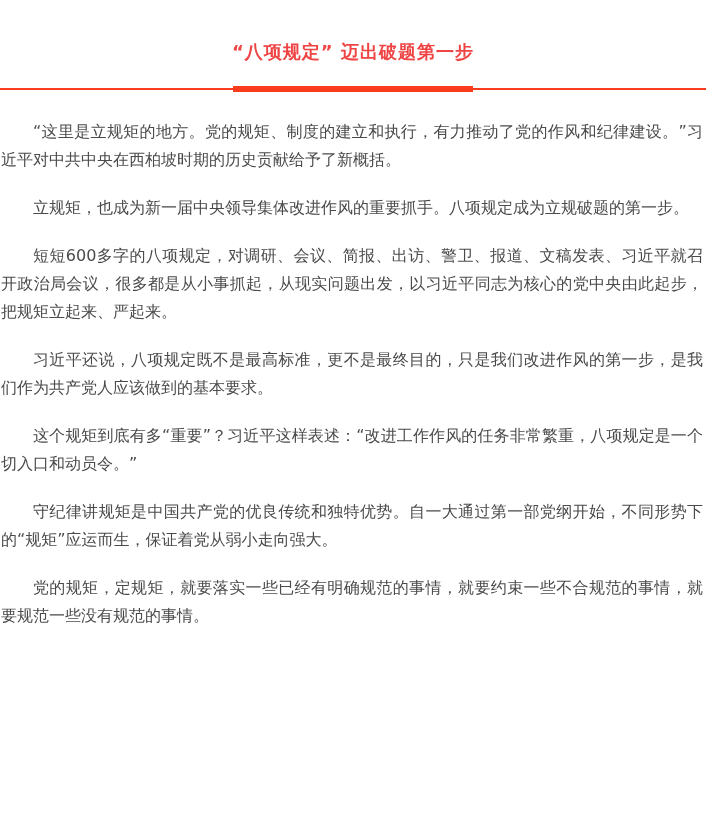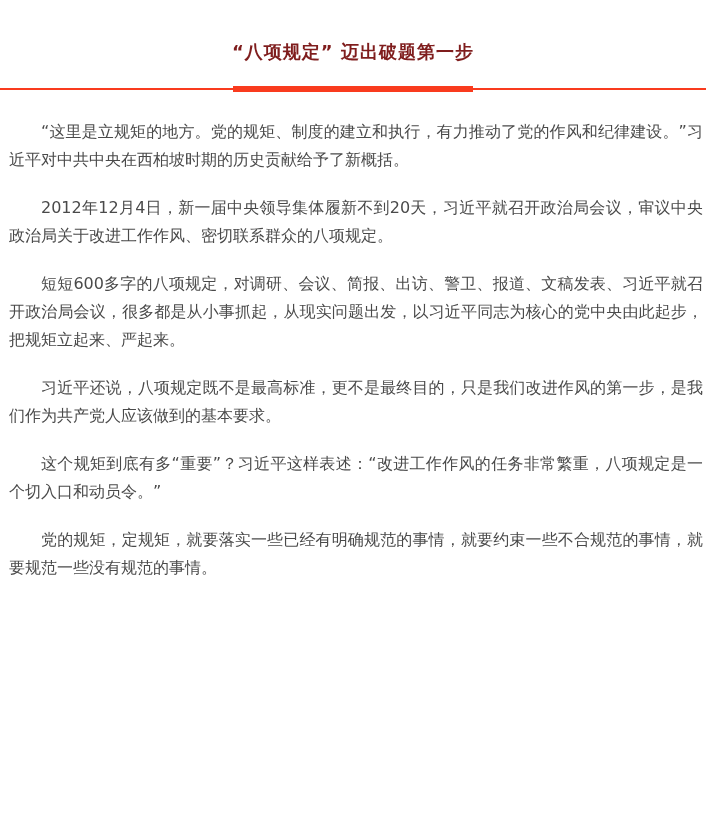--- a/index.html
+++ b/index.html
@@ -16,21 +16,21 @@
     overflow: hidden;
   }
   .header {
     padding-top: 27px;
     text-align: center;
   }
   .title {
     display: inline-block;
     font-size: 18px;
     font-weight: 600;
-    color: #7f1d1d;
+    color: #ef4444;
     letter-spacing: 1px;
     line-height: 26px;
   }
   .divider {
     position: relative;
     height: 6px;
     margin-top: 9px;
   }
   .divider-line {
     position: absolute;
@@ -47,40 +47,41 @@
     transform: translateX(-50%);
     width: 240px;
     height: 6px;
     background: #f93b1e;
   }
   .article {
     margin-top: 26px;
     padding: 0 3px 24px 1px;
   }
   .para {
-    margin: 0 0 20px 8px;
+    margin: 0 0 20px 0;
     font-size: 16px;
     line-height: 28px;
     color: #4a4a4a;
     text-indent: 2em;
     text-align: justify;
   }
 </style>
 </head>
 <body>
 
 <div class="page">
   <div class="header">
     <h1 class="title">“八项规定” 迈出破题第一步</h1>
   </div>
   <div class="divider">
     <div class="divider-line"></div>
     <div class="divider-bar"></div>
   </div>
   <div class="article">
       <p class="para">“这里是立规矩的地方。党的规矩、制度的建立和执行，有力推动了党的作风和纪律建设。”习近平对中共中央在西柏坡时期的历史贡献给予了新概括。</p>
-      <p class="para">2012年12月4日，新一届中央领导集体履新不到20天，习近平就召开政治局会议，审议中央政治局关于改进工作作风、密切联系群众的八项规定。</p>
+      <p class="para">立规矩，也成为新一届中央领导集体改进作风的重要抓手。八项规定成为立规破题的第一步。</p>
       <p class="para">短短600多字的八项规定，对调研、会议、简报、出访、警卫、报道、文稿发表、习近平就召开政治局会议，很多都是从小事抓起，从现实问题出发，以习近平同志为核心的党中央由此起步，把规矩立起来、严起来。</p>
       <p class="para">习近平还说，八项规定既不是最高标准，更不是最终目的，只是我们改进作风的第一步，是我们作为共产党人应该做到的基本要求。</p>
       <p class="para">这个规矩到底有多“重要”？习近平这样表述：“改进工作作风的任务非常繁重，八项规定是一个切入口和动员令。”</p>
+      <p class="para">守纪律讲规矩是中国共产党的优良传统和独特优势。自一大通过第一部党纲开始，不同形势下的“规矩”应运而生，保证着党从弱小走向强大。</p>
       <p class="para">党的规矩，定规矩，就要落实一些已经有明确规范的事情，就要约束一些不合规范的事情，就要规范一些没有规范的事情。</p>
     </div>
 </div>
 
 </body></html>

